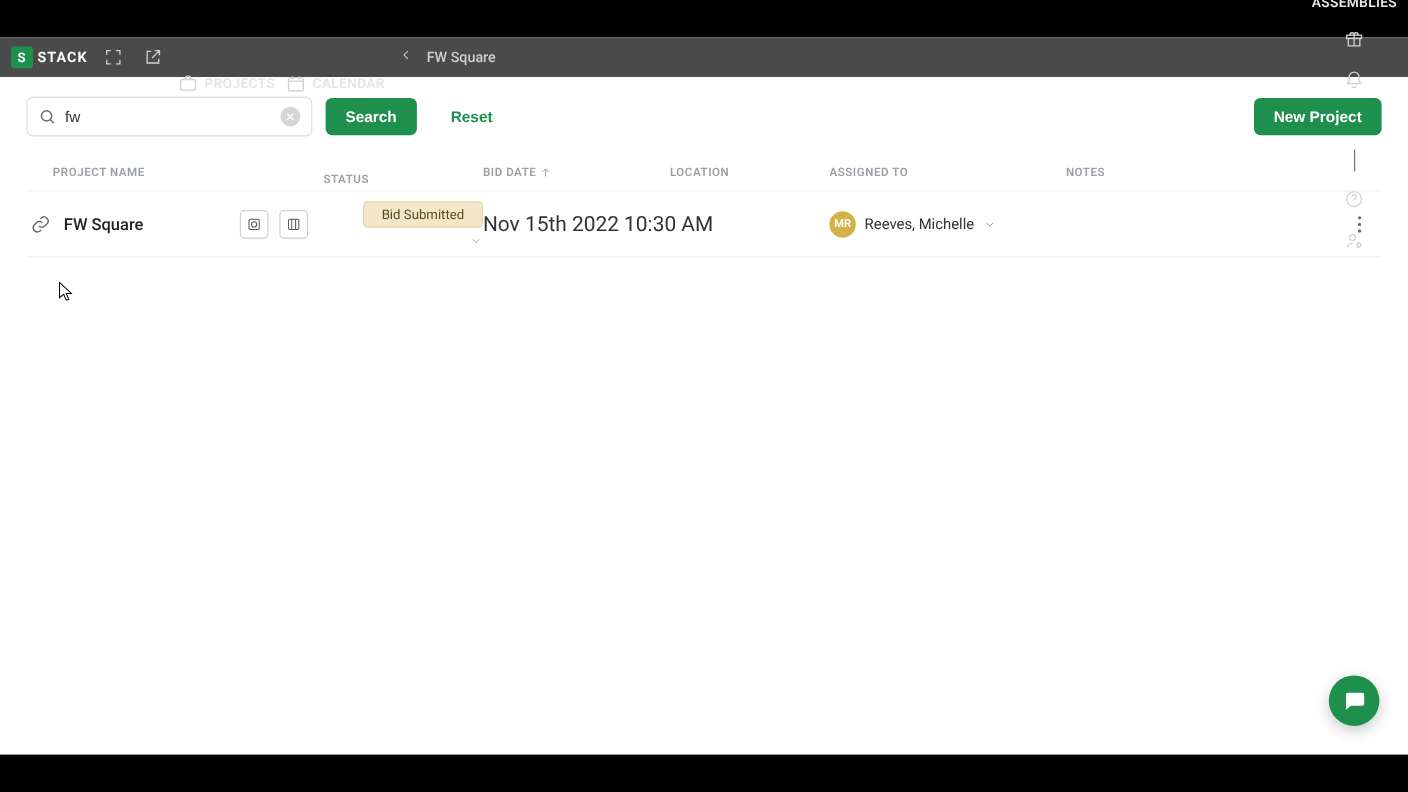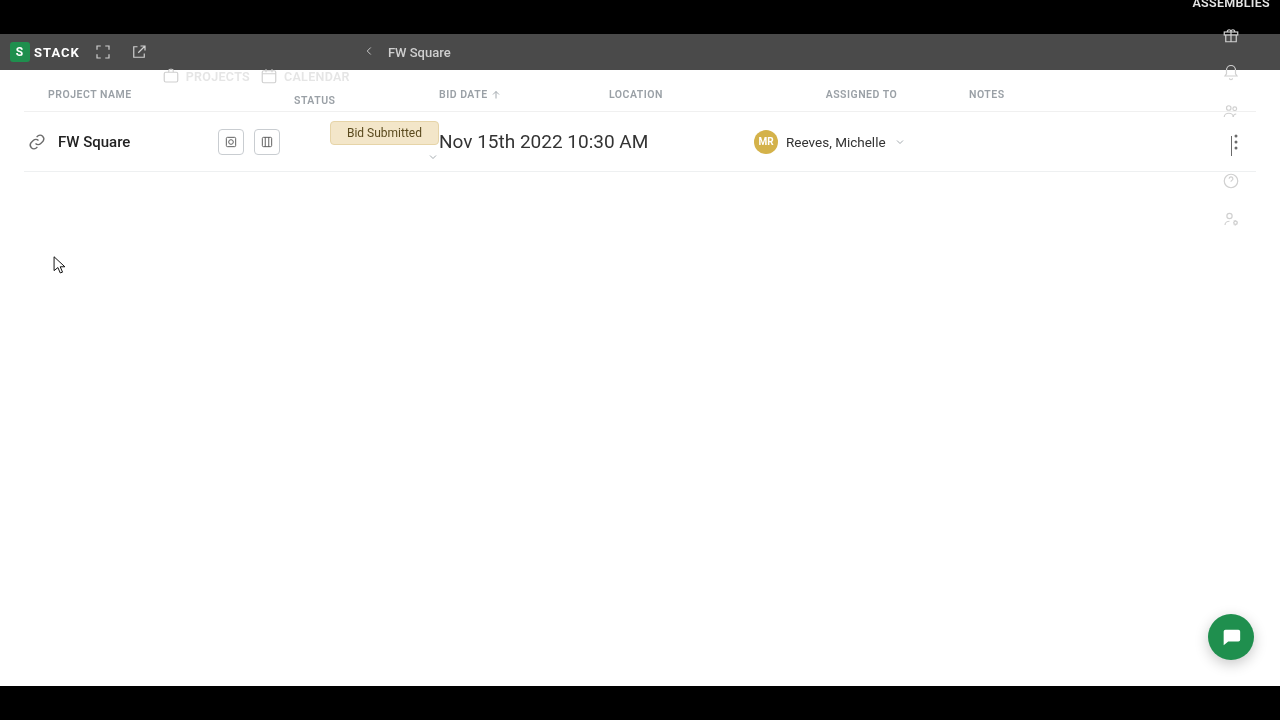--- a/index.html
+++ b/index.html
@@ -33,21 +33,21 @@
   .btn-link { background:transparent; color:#1f8f4e; border:1px solid transparent; }
   .toolbar-spacer { flex:1; }
 
   
   .table { padding:8px 24px 0 24px; }
   .thead { display:flex; align-items:center; height:34px; color:#9aa0a6; font-size:10.5px; letter-spacing:0.5px; font-weight:600; border-bottom:1px solid #f0f0f0; }
   .col-name   { width:270px; padding-left:24px; }
   .col-status { width:145px;margin-top:11px; }
   .col-bid    { width:170px; display:flex; align-items:center; gap:2px; }
   .col-loc    { width:145px; }
-  .col-assign { width:215px;text-align:center; }
+  .col-assign { width:215px; }
   .col-notes  { flex:1; }
   .sort-arrow { width:12px; height:12px; stroke:#9aa0a6; fill:none; stroke-width:1.8; }
 
   .trow { display:flex; align-items:center; height:60px; border-bottom:1px solid #eef0f1; }
   .cell-name { width:270px; display:flex; align-items:center; gap:12px; padding-left:4px; }
   .link-icon { width:18px; height:18px; stroke:#6b6b6b; fill:none; stroke-width:1.8; }
   .proj-name { font-size:15px; color:#222; font-weight:500; }
   .row-icons { display:flex; gap:10px; margin-left:auto; margin-right:14px; }
   .row-icon-btn { width:26px; height:26px; border:1px solid #c9cdd1; border-radius:4px; display:flex; align-items:center; justify-content:center; cursor:pointer; }
   .row-icon-btn svg { width:14px; height:14px; stroke:#555; fill:none; stroke-width:1.6; }
@@ -153,20 +153,34 @@
         <svg class="icon-svg" viewBox="0 0 24 24">
             <circle cx="10" cy="8" r="3.5"></circle>
             <path d="M4 20c0-3 3-5 6-5"></path>
             <circle cx="18" cy="17" r="2.2"></circle>
             <path d="M18 13.5v1M18 19.5v1M21 17h-1M16 17h-1M20.2 14.8l-.7.7M16.5 19.5l-.7.7M20.2 19.2l-.7-.7M16.5 14.5l-.7-.7"></path>
           </svg>
       </div>
     </div>
   </div>
 
+  <div class="toolbar">
+    <div class="search-wrap">
+      <svg viewBox="0 0 24 24">
+          <circle cx="11" cy="11" r="7"></circle>
+          <path d="M21 21l-5-5"></path>
+        </svg>
+      <input class="search-input" value="fw" style="">
+      <div class="clear-btn">✕</div>
+    </div>
+    <button class="btn btn-primary">Search</button>
+    <button class="btn btn-link">Reset</button>
+    <div class="toolbar-spacer"></div>
+    <button class="btn btn-primary">New Project</button>
+  </div>
 
   <div class="table">
     <div class="thead">
       <div class="col-name">PROJECT NAME</div>
       <div class="col-status">STATUS</div>
       <div class="col-bid">
         <span>BID DATE</span>
         <svg class="sort-arrow" viewBox="0 0 24 24">
             <path d="M12 19V5M6 11l6-6 6 6"></path>
           </svg>

